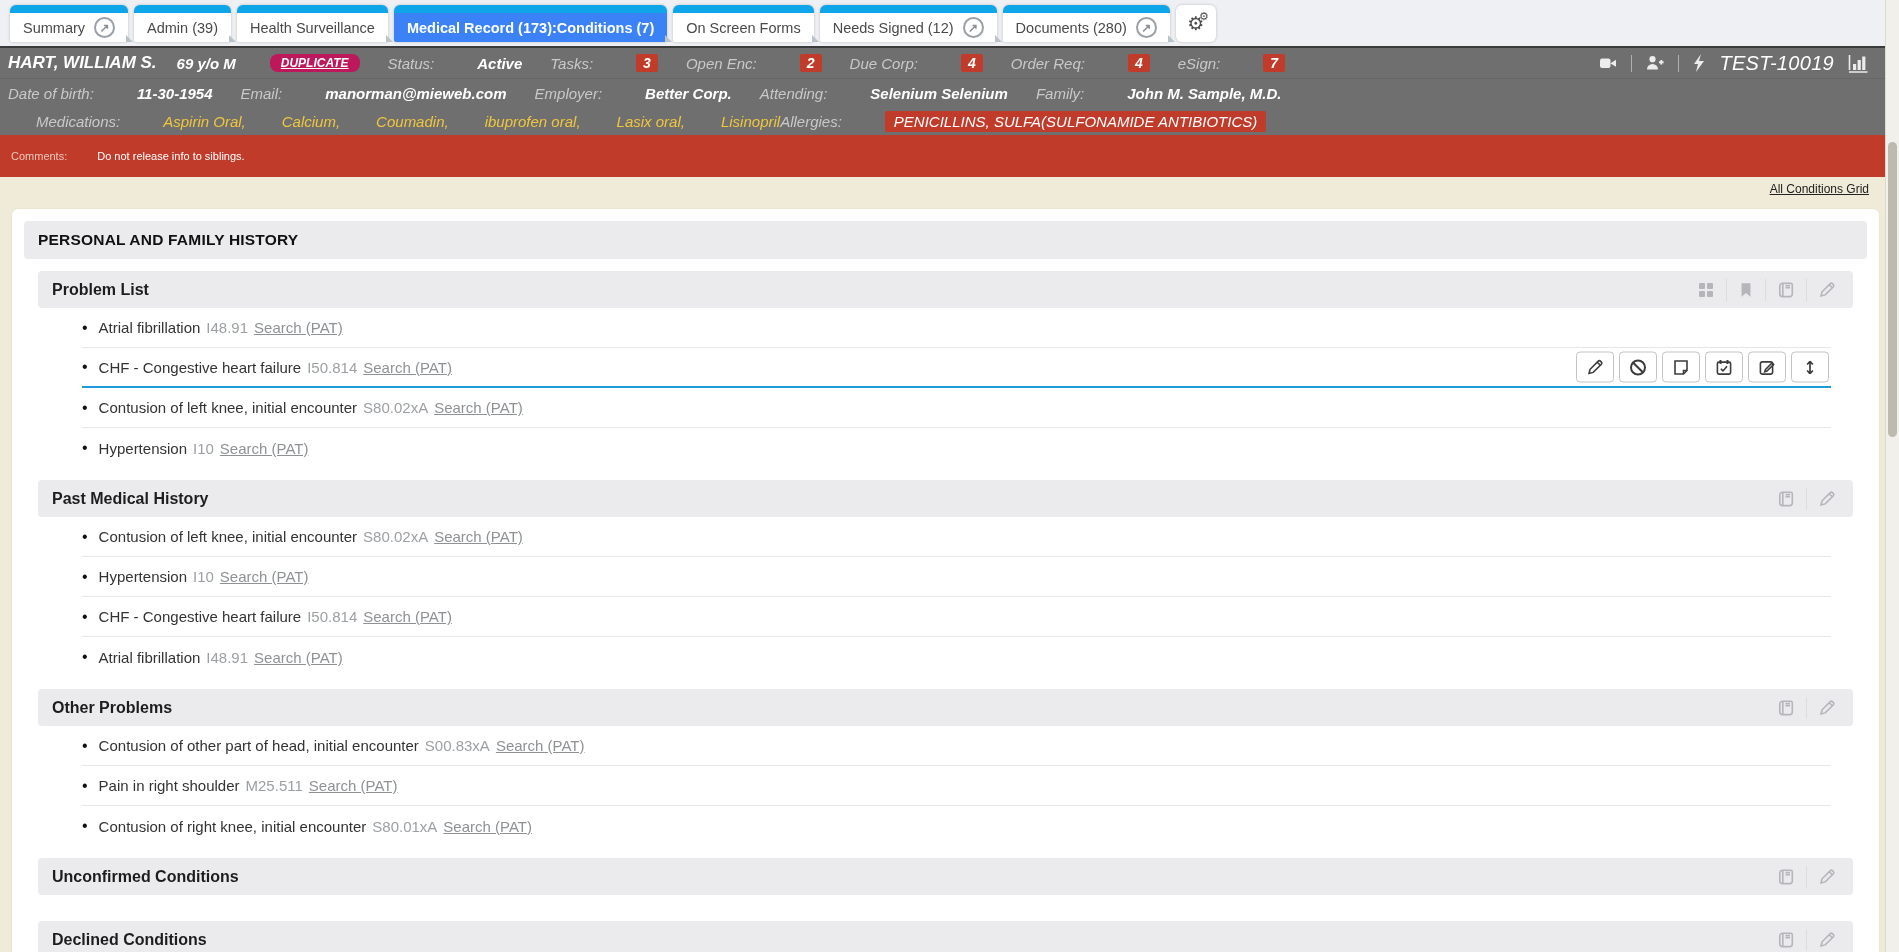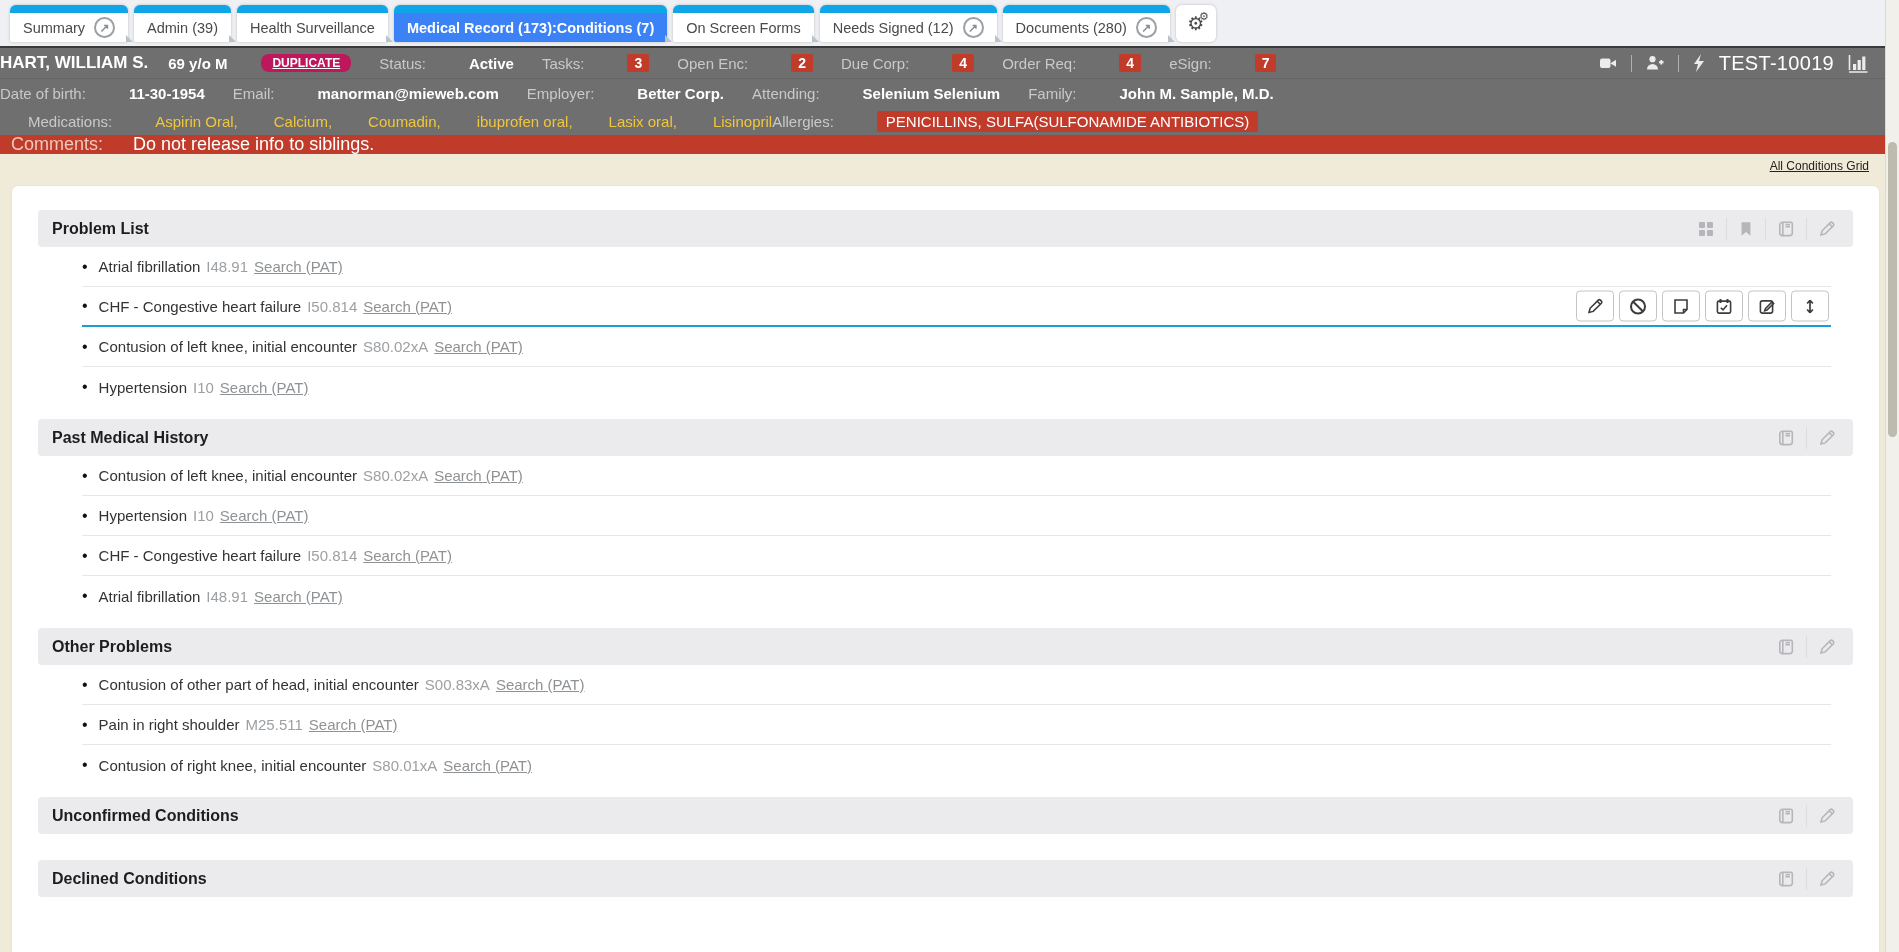--- a/index.html
+++ b/index.html
@@ -43,21 +43,21 @@
     background:#fff; border-radius:6px; height:37px; width:40px;
     box-shadow:0 0 3px rgba(0,0,0,.22); cursor:pointer;
     display:flex; align-items:center; justify-content:center;
     position:relative; color:#4c4c4c;
   }
   .gear-main { font-size:19px; line-height:1; }
   .gear-small { position:absolute; font-size:11px; top:6px; right:7px; line-height:1; }
 
   
   .pbar { background:#6f6f6f; border-top:2px solid #3a3a3a; }
-  .prow { display:flex; align-items:center; padding:0 16px 0 0; font-size:15px; }
+  .prow { display:flex; align-items:center; padding:0 16px 0 8px; font-size:15px;font-style:italic; }
   .prow1 { height:31px; border-bottom:1px solid #666; }
   .prow2 { height:28px; }
   .prow3 { height:28px; }
   .plabel { color:#c9c9c9; margin-right:7px; white-space:nowrap; }
   .pval { color:#fff; font-weight:bold; white-space:nowrap; }
   .grp { display:flex; align-items:center; margin-left:28px;gap:36px; }
   .grp.first { margin-left:0; }
   .pname { color:#fff; font-weight:bold; font-size:17px; }
   .page-sex { color:#fff; font-weight:bold; margin-left:20px; }
   .rbadge {
@@ -75,22 +75,22 @@
   }
   .medlink { color:#f0c63e; cursor:pointer; white-space:nowrap; }
   .medlink:not(.last)::after { content:", "; }
   .hdr-right { margin-left:auto; display:flex; align-items:center; gap:13px; padding-right:14px; }
   .vdiv { width:1px; height:17px; background:rgba(255,255,255,.45); }
   .chart-id { color:#fff; font-size:20px; letter-spacing:.3px; }
   .icon-wrap { display:flex; align-items:center; cursor:pointer; }
 
   
   .comments {
-    background:#c13b2a; height:19px;
-    display:flex; align-items:center; padding-left:11px; font-size:18px;
+    background:#c13b2a; height:42px;
+    display:flex; align-items:center; padding-left:11px; font-size:11px;
   }
   .clabel { color:#eccabe; margin-right:30px; }
   .ctext { color:#fff; }
 
   
   .linkrow { text-align:right; padding:5px 30px 2px 0; font-size:12px; height:27px; }
   .linkrow a { color:#222; text-decoration:underline; cursor:pointer; }
 
   
   .panel {
@@ -295,20 +295,21 @@
 <div class="comments">
   <span class="clabel">Comments:</span>
   <span class="ctext">Do not release info to siblings.</span>
 </div>
 
 <div class="linkrow">
   <a>All Conditions Grid</a>
 </div>
 
 <div class="panel">
+  <div class="section-title">PERSONAL AND FAMILY HISTORY</div>
 
   <div class="subwrap">
 
     <div class="subbar">
       <span>Problem List</span>
       <span class="hicons">
         <button class="hicon nb">
           <svg width="18" height="18" viewBox="0 0 18 18">
               <g class="fill">
                 <rect x="2" y="2" width="6" height="6" rx="1"></rect>

